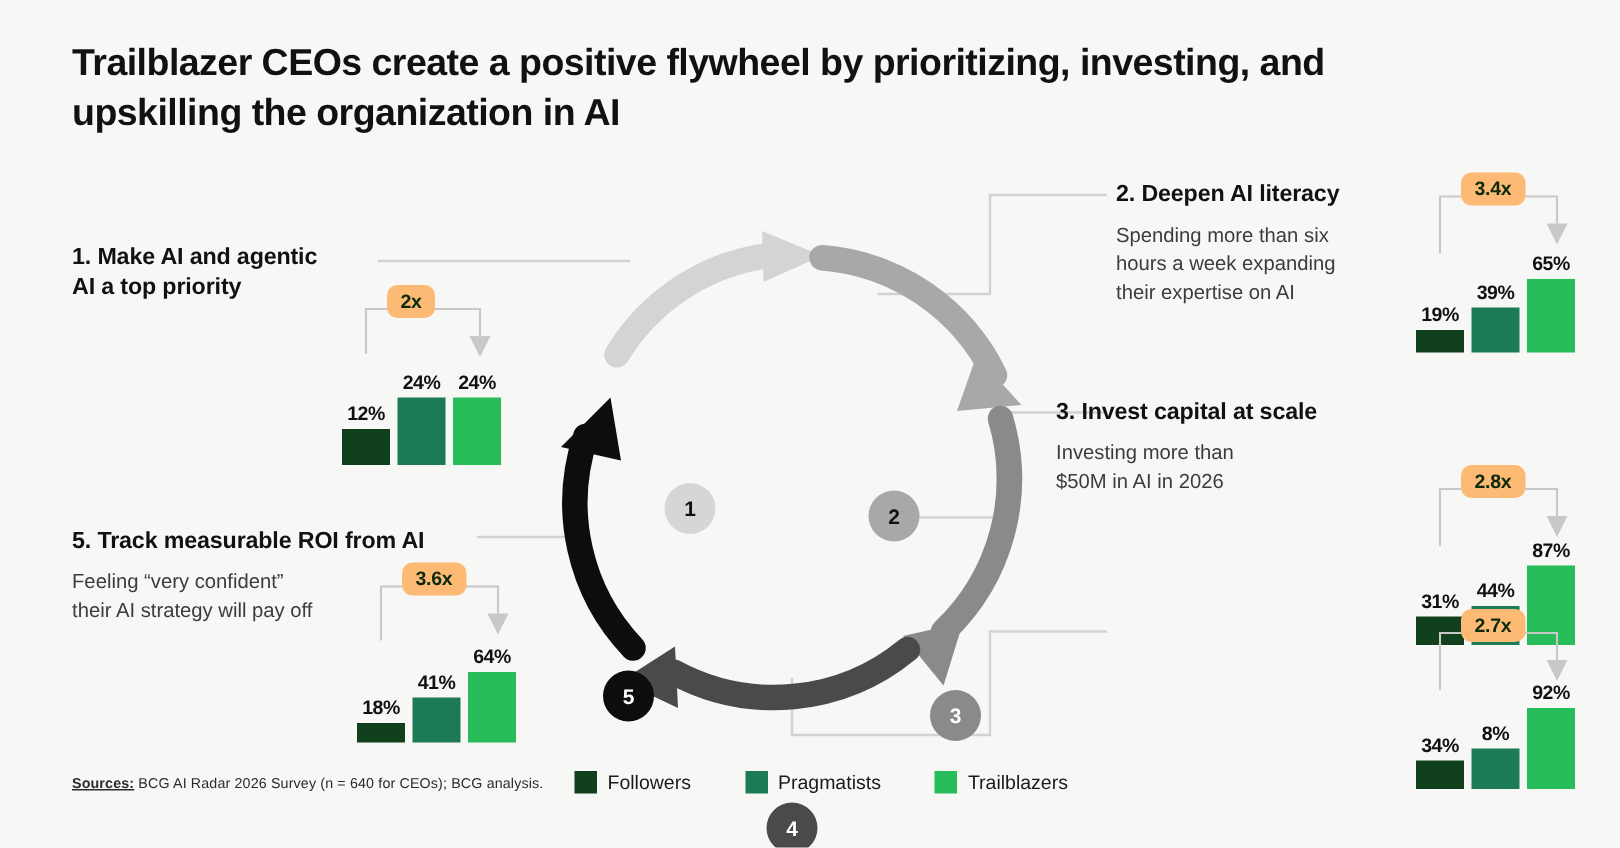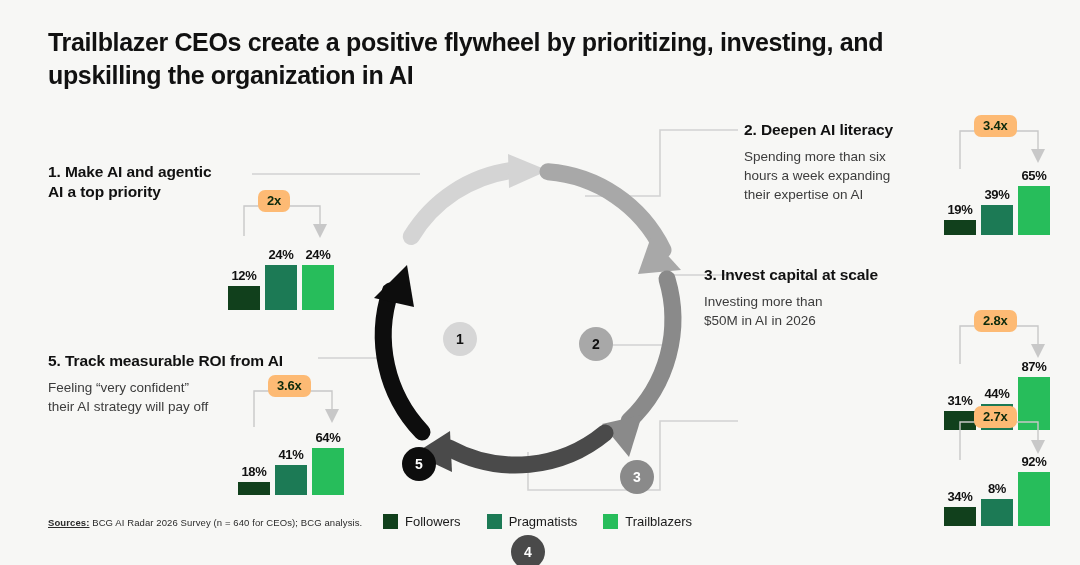--- a/index.html
+++ b/index.html
@@ -151,21 +151,21 @@
     font-size: 9.5px;
     color: #2b2b2b;
     letter-spacing: 0.1px;
   }
   .sources b { font-weight: bold; text-decoration: underline; }
   .legend {
     position: absolute;
     top: 514px;
     display: flex;
     align-items: center;
-    gap: 26px;
+    gap: 36px;
   }
   .legend-item {
     display: flex;
     align-items: center;
     gap: 7px;
     font-size: 13px;
     color: #1a1a1a;
   }
   .swatch {
     width: 15px;

